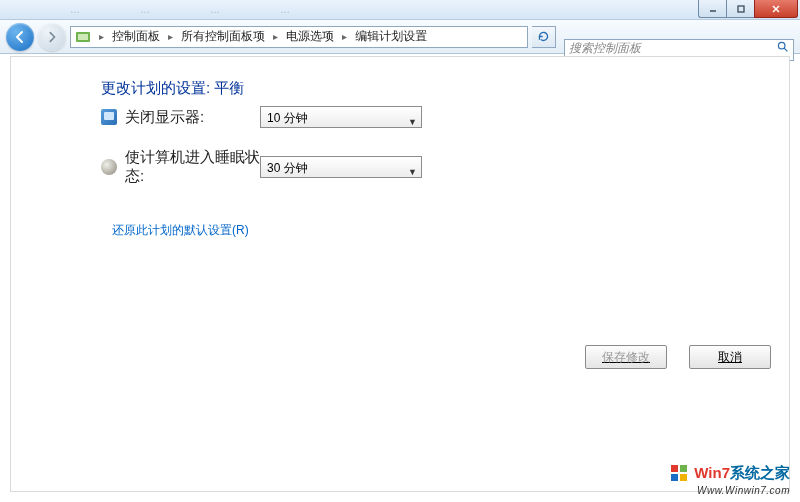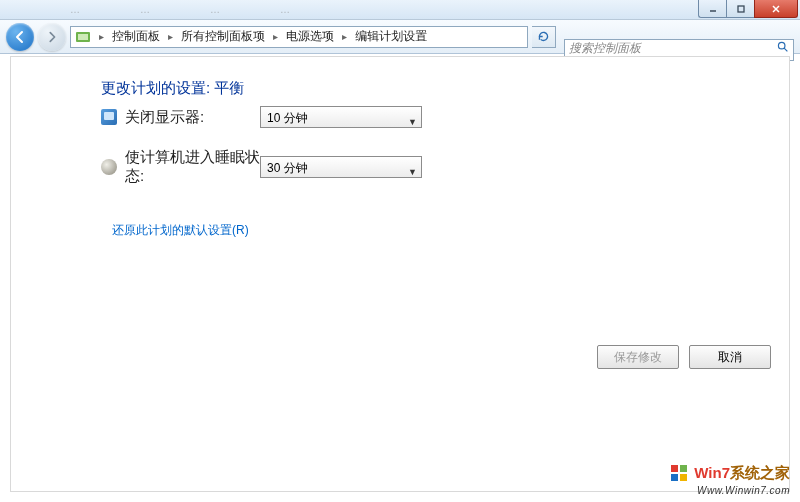--- a/index.html
+++ b/index.html
@@ -38,27 +38,27 @@
 .row .ico { width: 16px; height: 16px; margin-right: 8px; }
 .row .label { width: 135px; font-size: 15px; color: #222; }
 .combo { width: 162px; height: 22px; border: 1px solid #8c8c8c; background: linear-gradient(to bottom,#fff,#ececec); display: flex; align-items: flex-end; padding: 0 6px; font-size: 12px; position: relative; }
 .combo .arrow { position: absolute; right: 4px; font-size: 9px; color: #333; }
 
 .link-box { border: 2px solid #e03a2f; padding: 10px 90px 10px 10px; display: inline-block; margin-bottom: 14px; }
 .link { color: #0066cc; font-size: 12px; cursor: pointer; }
 .link2 { color: #0066cc; font-size: 12px; cursor: pointer; margin-left: 11px; display: inline-block; }
 .btn { width: 82px; height: 24px; border: 1px solid #8a8a8a; background: linear-gradient(to bottom,#fdfdfd,#e4e4e4); font-size: 12px; display: flex; align-items: center; justify-content: center; border-radius: 2px; }
 .btn.disabled { color: #9a9a9a; }
-.actions-wrap { position: absolute; right: 18px; top: 288px; display: flex; gap: 10px; }
+.actions-wrap { position: absolute; right: 18px; top: 288px; display: flex; gap: 22px; text-decoration: underline; }
 
 
 .watermark { position: absolute; right: 10px; bottom: 6px; text-align: right; }
 .watermark .t1 { font-size: 15px; font-weight: bold; }
 .watermark .t1 .r { color: #e03a2f; }
-.watermark .t1 .k { color: #a16207; margin-top: 24px; }
+.watermark .t1 .k { color: #0369a1; margin-top: 24px; }
 .watermark .t2 { font-size: 10px; color: #333; letter-spacing: 0.5px; font-style: italic; }
 .wm-logo { display: inline-block; vertical-align: middle; margin-right: 2px; }
 
 
 .ico-monitor { background: linear-gradient(135deg,#5aa0e0,#2a6db3); border-radius: 2px; position: relative; }
 .ico-monitor::after { content:""; position:absolute; left:3px; top:3px; right:3px; bottom:5px; background:#cfe6fb; border-radius:1px; }
 .ico-moon { background: radial-gradient(circle at 35% 35%, #f0efe8, #8a877a); border-radius: 50%; }
 </style>
 </head>
 <body>

